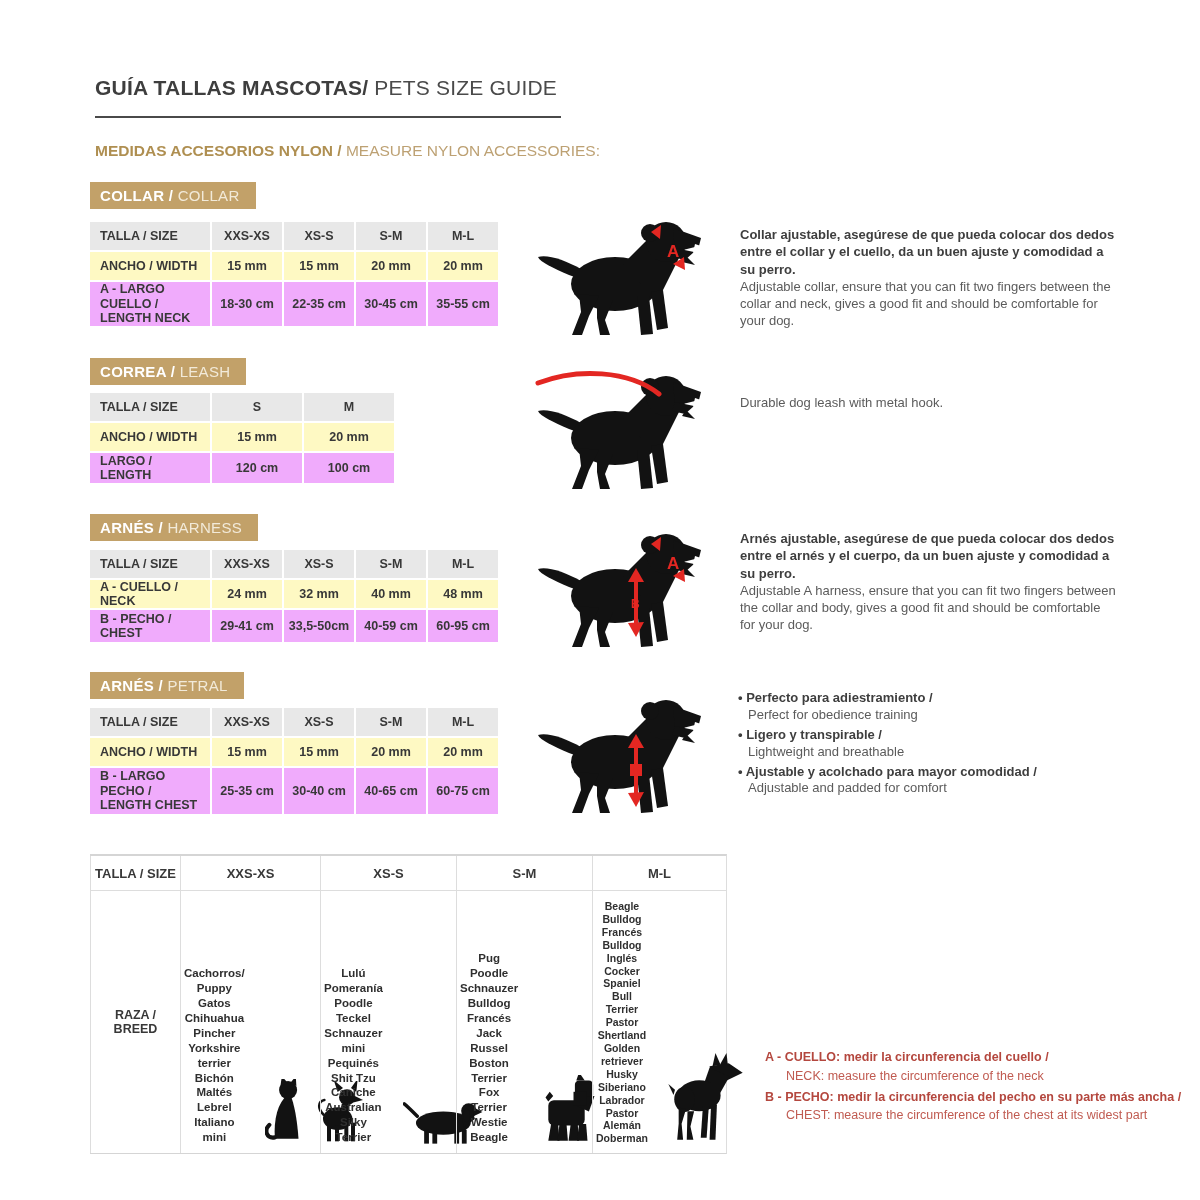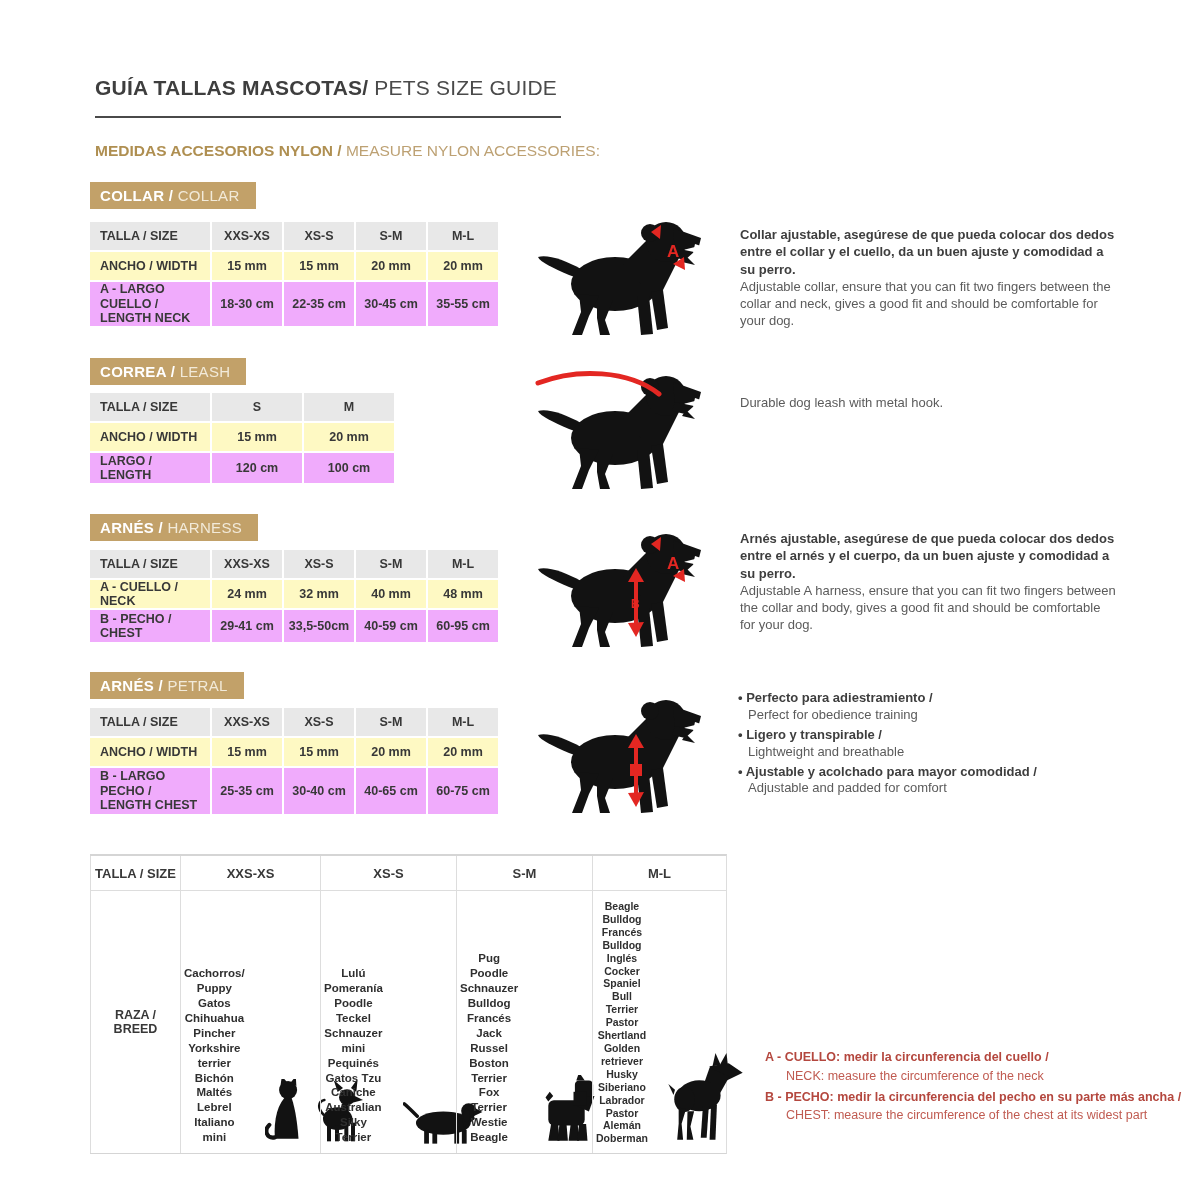--- a/index.html
+++ b/index.html
@@ -299,21 +299,21 @@
       </div>
     </div>
 
     <div class="bb">
       <div class="breeds">
           <div>Lulú Pomeranía</div>
           <div>Poodle</div>
           <div>Teckel</div>
           <div>Schnauzer mini</div>
           <div>Pequinés</div>
-          <div>Gatos Tzu</div>
+          <div>Shit Tzu</div>
           <div>Caniche</div>
           <div>Australian Silky Terrier</div>
         </div>
       <div class="sil">
         <svg width="80" height="48" viewBox="0 0 115 70">
           <g fill="#121212">
             <ellipse cx="58" cy="38" rx="40" ry="17"></ellipse>
             <circle cx="95" cy="20" r="11"></circle>
             <polygon points="100,14 115,22 102,28"></polygon>
             <polygon points="84,26 98,10 104,32 88,44"></polygon>

